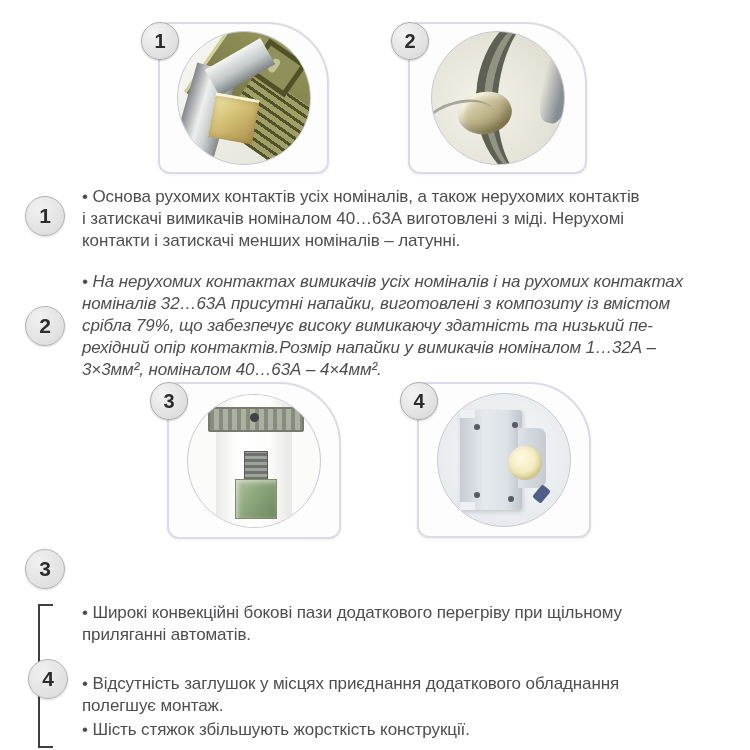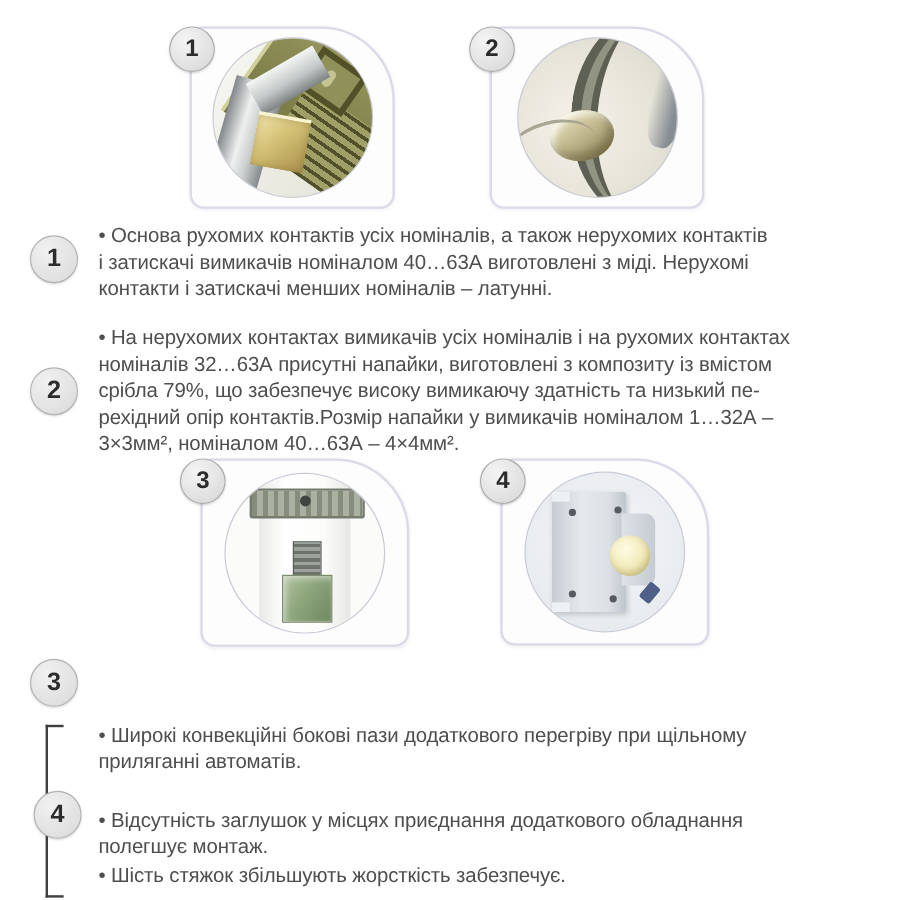--- a/index.html
+++ b/index.html
@@ -89,21 +89,21 @@
   .numcircle{position:absolute;width:38px;height:38px;border-radius:50%;
              background:radial-gradient(circle at 35% 30%, #f1f1f1, #d9d9d9);
              border:1px solid #b2b2b2;display:flex;align-items:center;justify-content:center;
              font-size:21px;font-weight:bold;color:#2c2c2e;z-index:2;
              box-shadow:0 1px 2px rgba(0,0,0,.15);}
   .nc1{left:25px;top:196px;} .nc2{left:25px;top:306px;} .nc3{left:25px;top:549px;} .nc4{left:28px;top:659px;}
 
   
   .textblock{position:absolute;left:82px;width:662px;font-size:17px;line-height:22px;
              color:#4e4e50;white-space:pre-line;letter-spacing:-0.1px;}
-  .t1{top:186px;} .t2{top:271px;} .t3{top:550px;}
+  .t1{top:186px;} .t2{top:271px;font-style:italic;} .t3{top:550px;}
   .b1{top:602px;} .b2{top:673px;} .b3{top:719px;}
 
   
   .bracket{position:absolute;left:38px;top:604px;width:13px;height:140px;
            border-left:2px solid #3f3f41;border-top:2px solid #3f3f41;border-bottom:2px solid #3f3f41;z-index:1;}
 </style>
 </head>
 <body>
 
 <div class="page">
@@ -172,15 +172,15 @@
   </div>
 
   <div class="numcircle nc3">3</div>
 
   <div class="bracket"></div>
   <div class="numcircle nc4">4</div>
   <div class="textblock b1">• Широкі конвекційні бокові пази додаткового перегріву при щільному
 приляганні автоматів.</div>
   <div class="textblock b2">• Відсутність заглушок у місцях приєднання додаткового обладнання
 полегшує монтаж.</div>
-  <div class="textblock b3">• Шість стяжок збільшують жорсткість забезпечує.</div>
+  <div class="textblock b3">• Шість стяжок збільшують жорсткість конструкції.</div>
 
 </div>
 
 </body></html>

